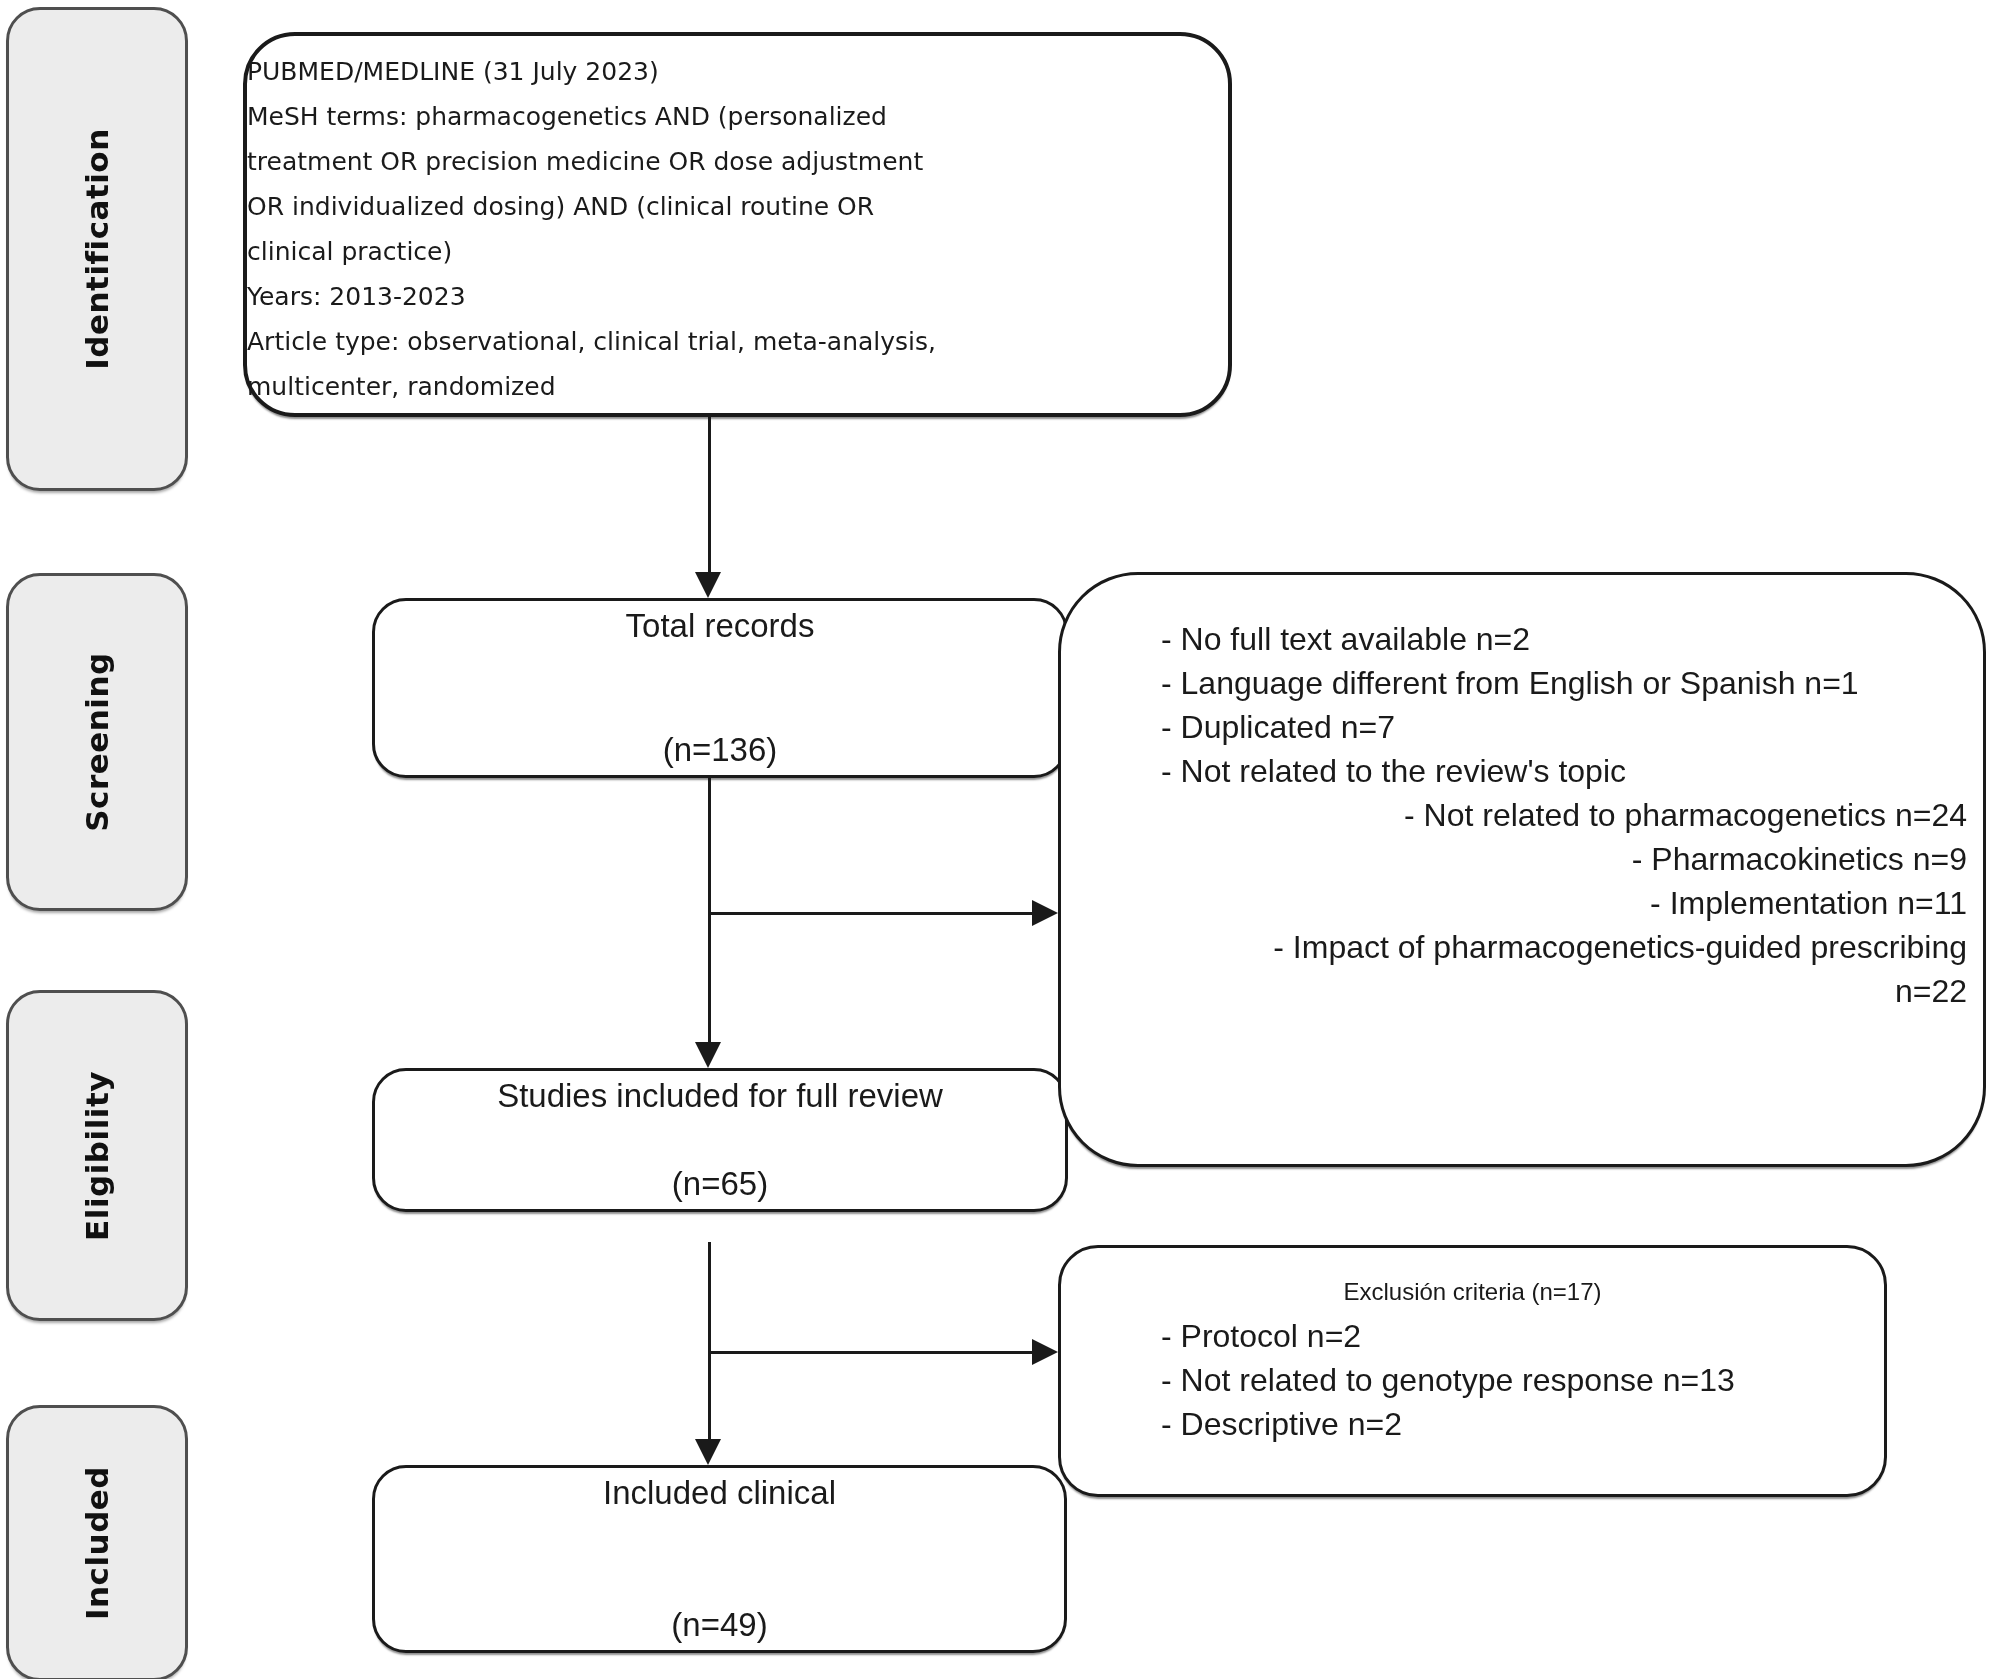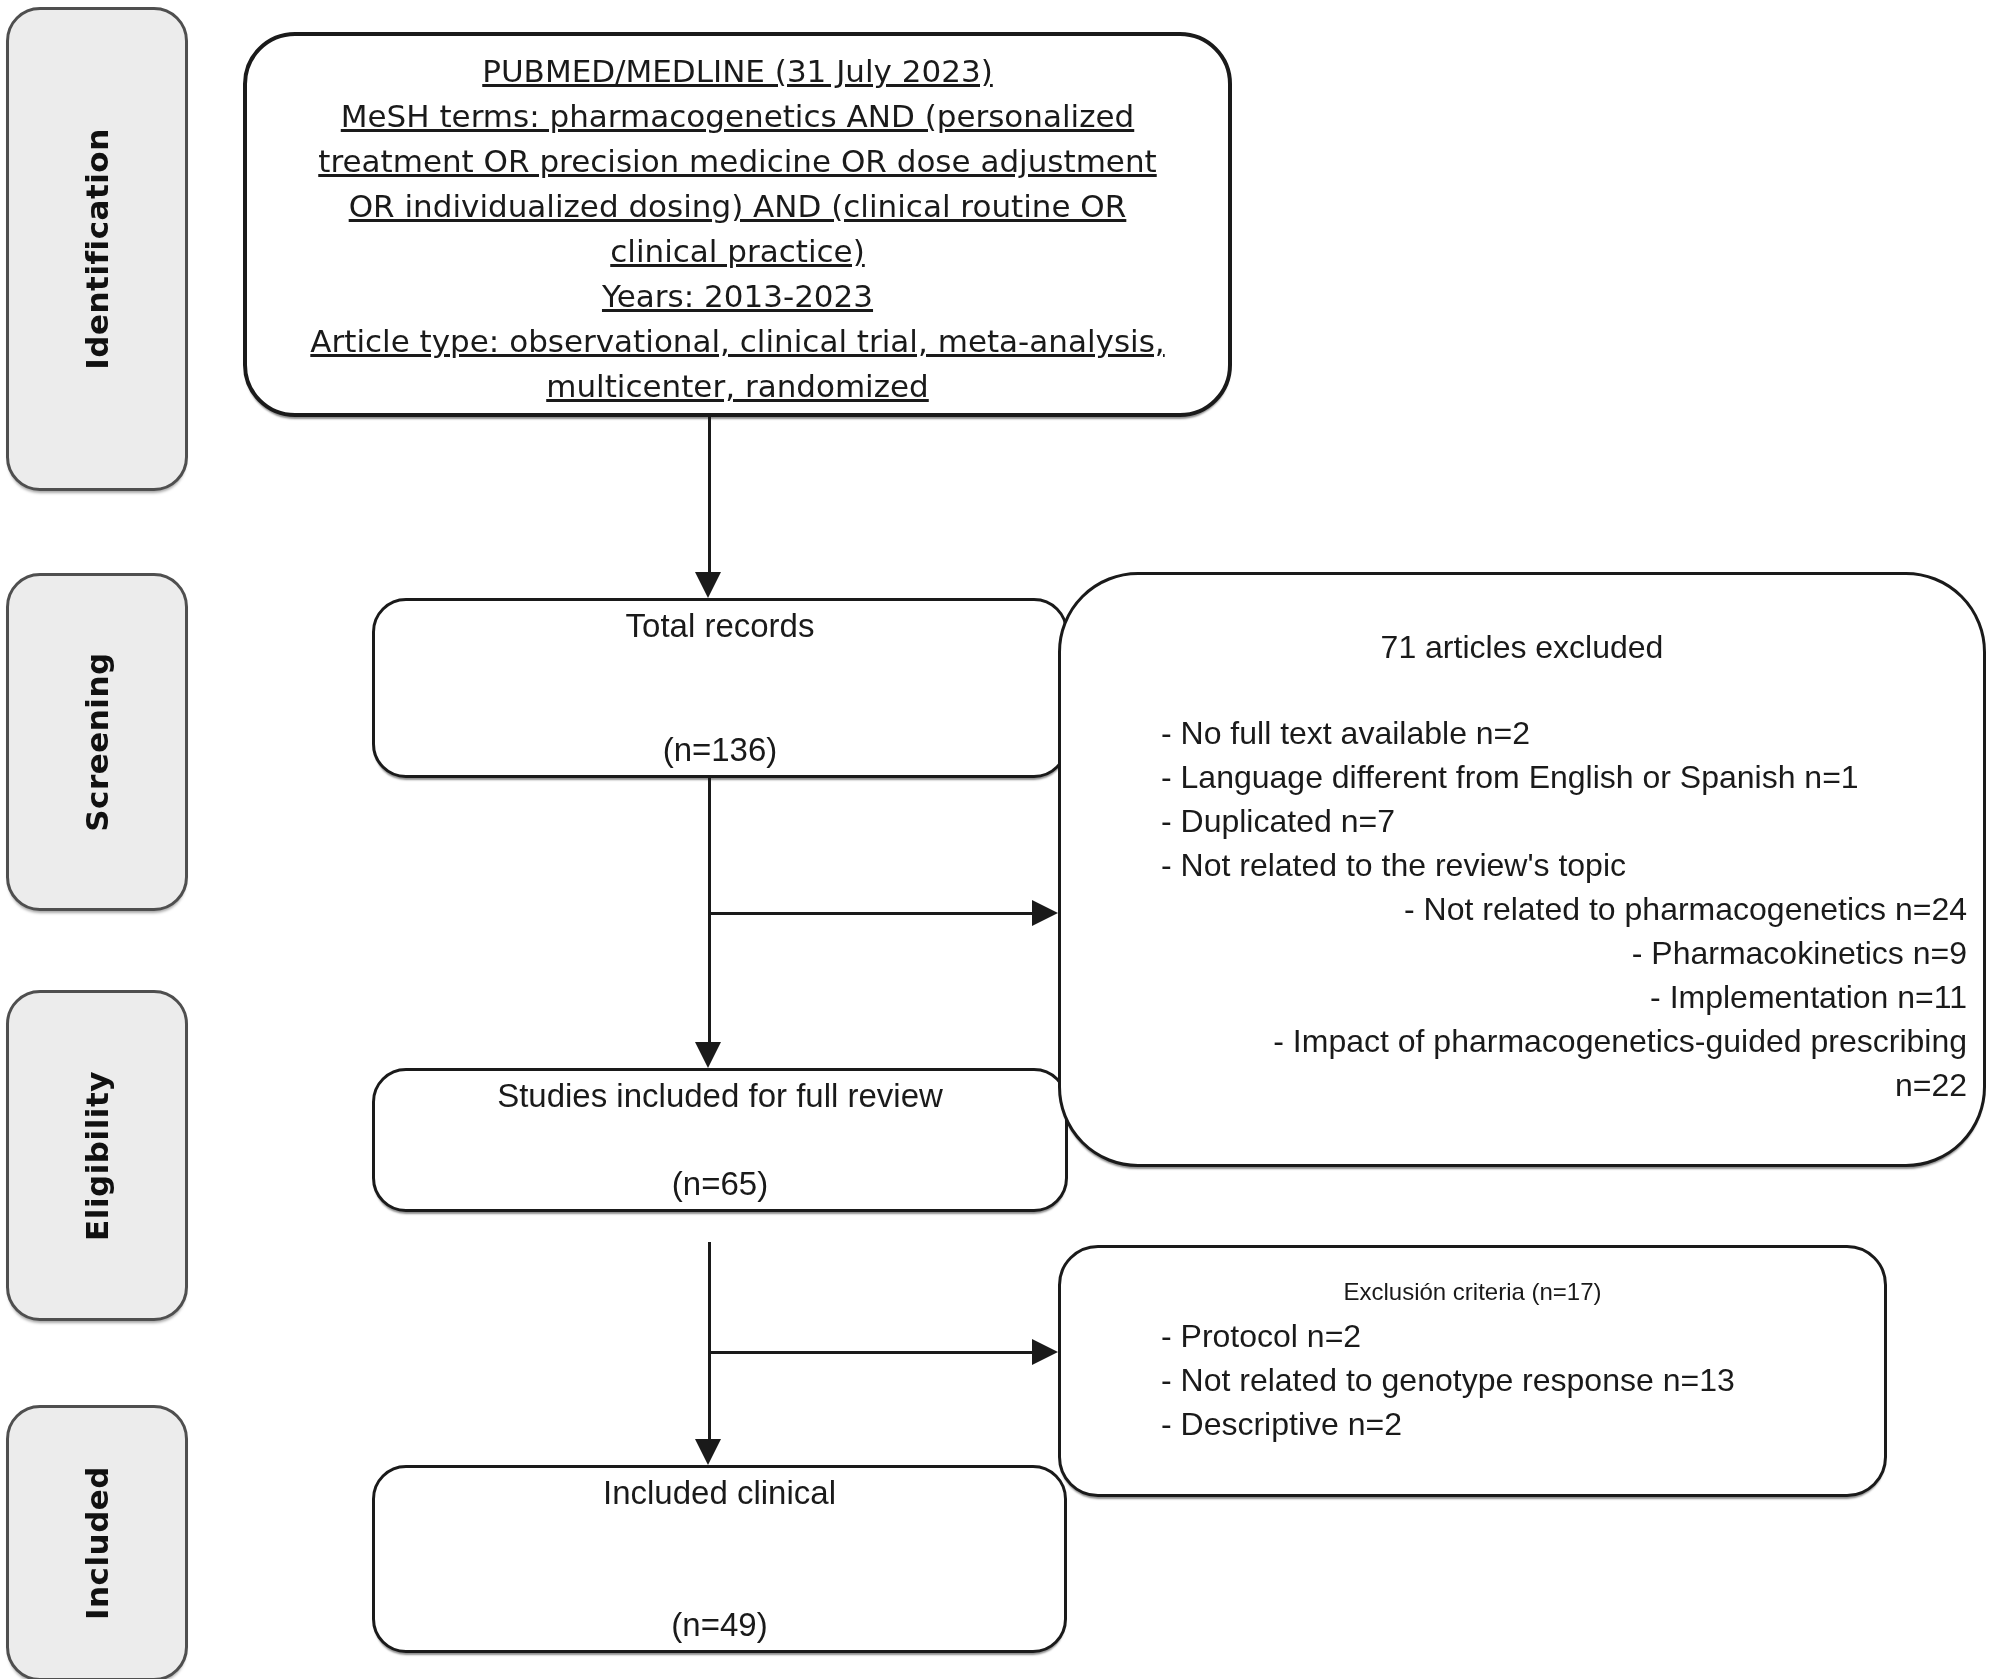--- a/index.html
+++ b/index.html
@@ -26,22 +26,22 @@
   
   .flowbox{
     position:absolute;background:var(--box-fill,#ffffff);
     border:3px solid var(--box-border,#1a1a1a);
     box-sizing:border-box;
     box-shadow:0 4px 2px -2px rgba(0,0,0,.45);
   }
   .centered-col{display:flex;flex-direction:column;align-items:center;justify-content:center;}
   .search-box{border-width:4px;border-radius:52px;}
   .search-text{
-    padding-top:13px;text-align:center;white-space:pre-line;
-    font-family:"DejaVu Sans",sans-serif;font-size:31px;line-height:45px;text-decoration:underline;
+    padding-top:13px;white-space:pre-line;
+    font-family:"DejaVu Sans",sans-serif;font-size:25px;line-height:45px;
   }
   .small-box{border-radius:34px;font-size:33px;line-height:50px;text-align:center;justify-content:space-between;}
   .big-right-box{border-radius:80px;}
   .crit-box{border-radius:40px;}
   .ex-title{margin-top:50px;text-align:center;font-size:32px;line-height:44px;}
   .ex-items{margin-top:42px;}
   .crit-title{margin-top:22px;text-align:center;font-size:24px;line-height:44px;}
   .item{font-size:32px;line-height:44px;padding-right:16px;}
   .lvl0{margin-left:100px;}
   .lvl1{margin-left:163px;text-align:right;}
@@ -97,21 +97,20 @@
     <span>Studies included for full review</span>
     <span>(n=65)</span>
   </div>
 
   <div class="flowbox small-box centered-col" style="left:372px;top:1465px;width:695px;height:188px;">
     <span>Included clinical</span>
     <span>(n=49)</span>
   </div>
 
   <div class="flowbox big-right-box" style="left:1058px;top:572px;width:928px;height:595px;">
-    <div class="ex-title">71 articles excluded</div>
     <div class="ex-items">
       <div class="item lvl0">- No full text available n=2</div>
       <div class="item lvl0">- Language different from English or Spanish n=1</div>
       <div class="item lvl0">- Duplicated n=7</div>
       <div class="item lvl0">- Not related to the review's topic</div>
       <div class="item lvl1">- Not related to pharmacogenetics n=24</div>
       <div class="item lvl1">- Pharmacokinetics n=9</div>
       <div class="item lvl1">- Implementation n=11</div>
       <div class="item lvl1">- Impact of pharmacogenetics-guided prescribing n=22</div>
     </div>

